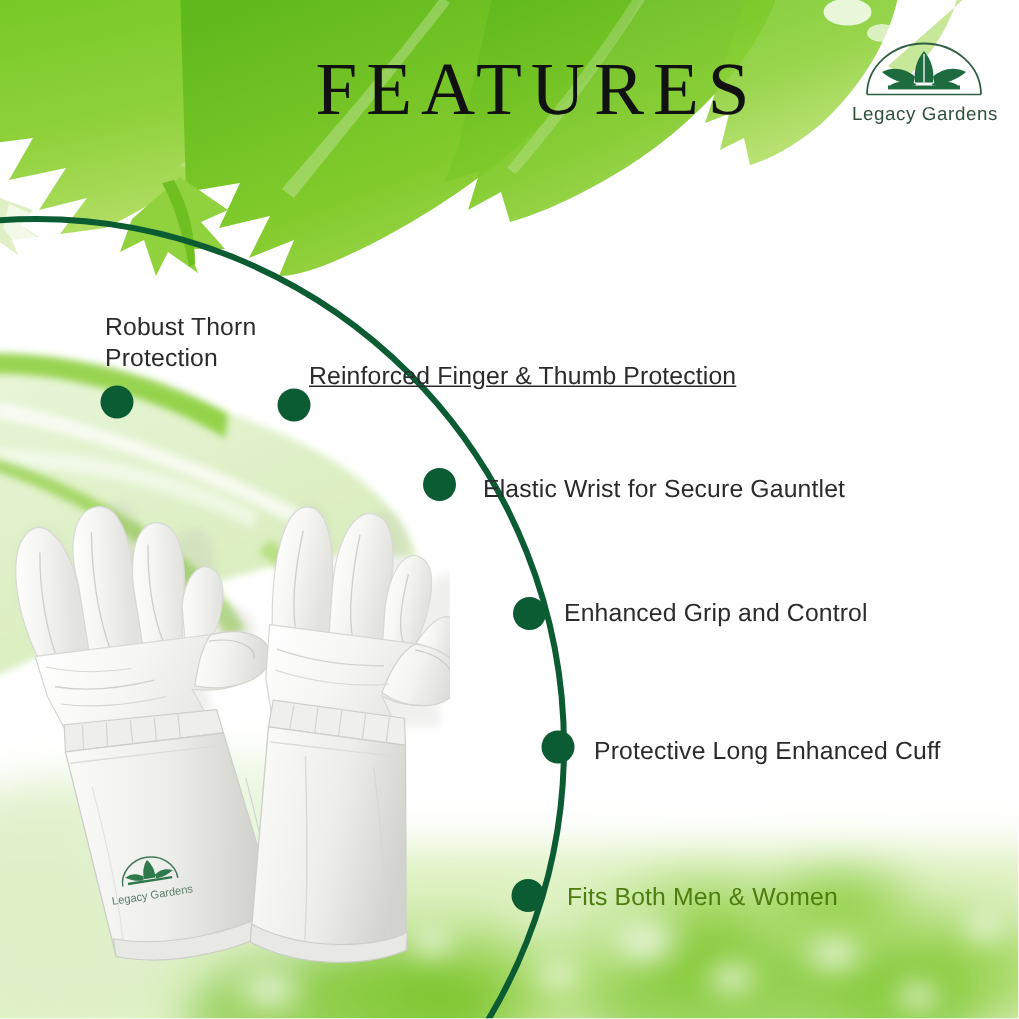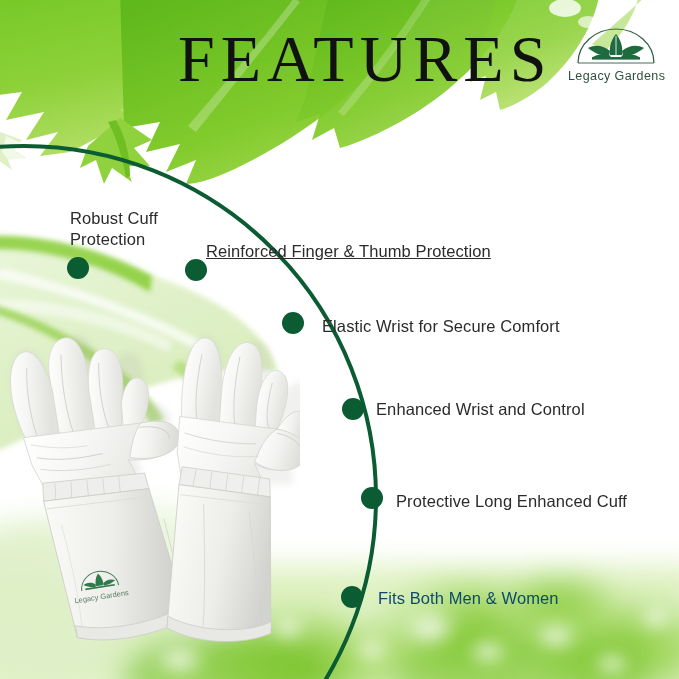--- a/index.html
+++ b/index.html
@@ -28,21 +28,21 @@
   .bg-layer svg { display: block; width: 679px; height: 679px; }
 
   
   #title {
     position: absolute;
     left: 178px;
     top: 23px;
     width: 360px;
     height: 72px;
     font-family: "Liberation Serif", serif;
-    font-size: 66px;
+    font-size: 50px;
     line-height: 72px;
     letter-spacing: 6px;
     color: #111111;
     white-space: nowrap;
     text-align: center;
   }
 
   
   #brand {
     position: absolute;
@@ -368,27 +368,27 @@
         <path d="M 12,168 L 102,172" fill="none" stroke="#dcdcd8" stroke-width="0.9"></path>
         <path d="M 36,176 C 40,218 44,262 44,298" fill="none" stroke="#dadad6" stroke-width="1"></path>
         <path d="M 82,180 C 90,222 96,264 100,298" fill="none" stroke="#d6d6d2" stroke-width="0.8"></path>
         <path d="M 8,290 C 44,306 94,300 112,288 L 112,300 C 90,312 44,318 8,302 Z" fill="#e8e8e5" stroke="#cdcdc8" stroke-width="0.8"></path>
       </g>
     </svg>
   </div>
 
   <div id="features-layer">
       <div class="hotspot" style="left: 78px; top: 268px; width: 22px; height: 22px; background: rgb(12, 92, 51);"></div>
-      <div class="feature-label" style="left: 70px; top: 208px; color: rgb(43, 43, 43);">Robust Cuff
+      <div class="feature-label" style="left: 70px; top: 208px; color: rgb(43, 43, 43);">Robust Thorn
 Protection</div>
       <div class="hotspot" style="left: 196px; top: 270px; width: 22px; height: 22px; background: rgb(12, 92, 51);"></div>
       <div class="feature-label" style="left: 206px; top: 241px; color: rgb(43, 43, 43); text-decoration: underline;">Reinforced Finger &amp; Thumb Protection</div>
       <div class="hotspot" style="left: 293px; top: 323px; width: 22px; height: 22px; background: rgb(12, 92, 51);"></div>
-      <div class="feature-label" style="left: 322px; top: 316px; color: rgb(43, 43, 43);">Elastic Wrist for Secure Comfort</div>
+      <div class="feature-label" style="left: 322px; top: 316px; color: rgb(43, 43, 43);">Elastic Wrist for Secure Gauntlet</div>
       <div class="hotspot" style="left: 353px; top: 409px; width: 22px; height: 22px; background: rgb(12, 92, 51);"></div>
-      <div class="feature-label" style="left: 376px; top: 399px; color: rgb(43, 43, 43);">Enhanced Wrist and Control</div>
+      <div class="feature-label" style="left: 376px; top: 399px; color: rgb(43, 43, 43);">Enhanced Grip and Control</div>
       <div class="hotspot" style="left: 372px; top: 498px; width: 22px; height: 22px; background: rgb(12, 92, 51);"></div>
       <div class="feature-label" style="left: 396px; top: 491px; color: rgb(43, 43, 43);">Protective Long Enhanced Cuff</div>
       <div class="hotspot" style="left: 352px; top: 597px; width: 22px; height: 22px; background: rgb(12, 92, 51);"></div>
-      <div class="feature-label" style="left: 378px; top: 588px; color: #0c4a6e;">Fits Both Men &amp; Women</div>
+      <div class="feature-label" style="left: 378px; top: 588px; color: #4d7c0f;">Fits Both Men &amp; Women</div>
     </div>
 
 </div>
 
 </body></html>

